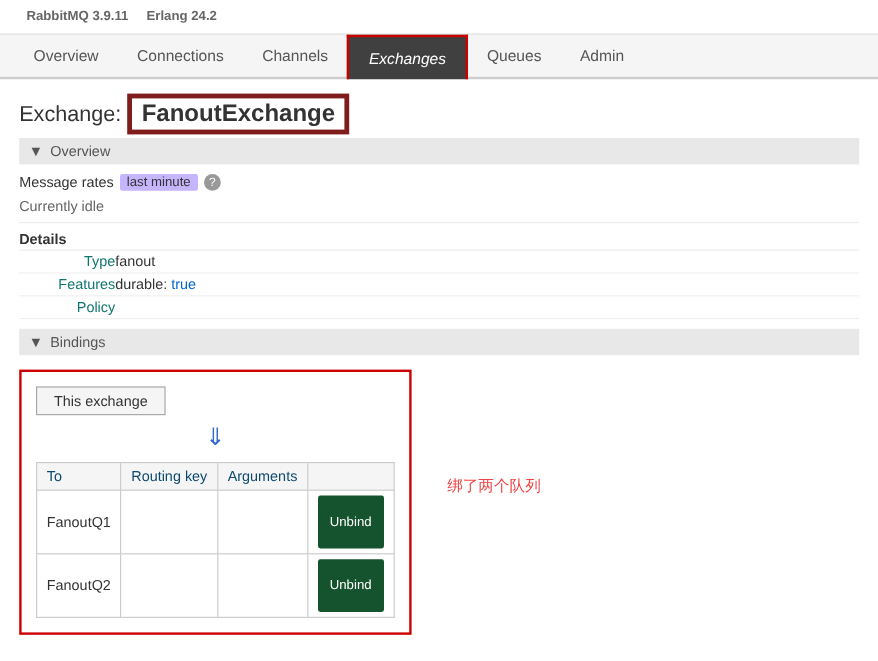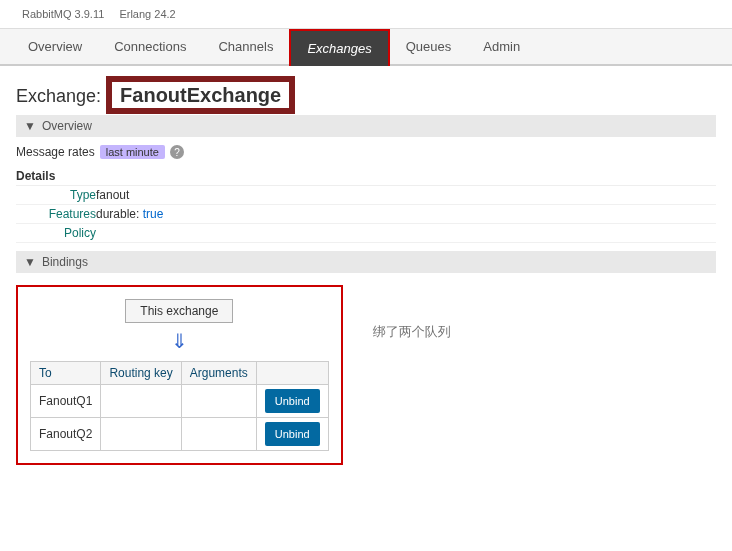--- a/index.html
+++ b/index.html
@@ -6,65 +6,65 @@
     body { font-family: Arial, sans-serif; font-size: 13px; background: #fff; color: #333; width: 732px; }
 
     
     .header { display: flex; align-items: center; padding: 8px 12px; background: #fff; border-bottom: 1px solid #ddd; }
     .logo { display: flex; align-items: center; margin-right: 20px; }
     .logo-icon { width: 28px; height: 28px; background: #e87722; border-radius: 3px; display: flex; align-items: center; justify-content: center; margin-right: 6px; }
     .logo-icon svg { width: 20px; height: 20px; fill: white; }
     .logo-text { font-size: 22px; font-weight: bold; color: #333; letter-spacing: -0.5px; }
     .logo-tm { font-size: 9px; color: #999; vertical-align: super; }
     .version-info { font-size: 11px; color: #666; margin-left: 10px; }
-    .version-info span { margin-right: 12px; }
+    .version-info span { margin-right: 12px; font-weight: bold; }
 
     
     .nav { display: flex; background: #f5f5f5; border-bottom: 2px solid #ccc; padding: 0 12px; }
     .nav-item { padding: 10px 16px; cursor: pointer; font-size: 13px; color: #555; text-decoration: none; border-bottom: 2px solid transparent; margin-bottom: -2px; }
     .nav-item.active { background: #404040; color: #fff; border: 2px solid #cc0000; border-bottom: none; font-style: italic; }
 
     
     .content { padding: 10px 16px; }
 
     
     .page-title { font-size: 18px; font-weight: normal; margin: 8px 0 4px 0; }
-    .page-title .exchange-name { border: 6px solid #7f1d1d; padding: 2px 8px; font-weight: bold; font-size: 20px; }
+    .page-title .exchange-name { border: 4px solid #7f1d1d; padding: 2px 8px; font-weight: bold; font-size: 20px; }
 
     
     .section-header { background: #e8e8e8; padding: 4px 8px; margin: 8px 0 4px 0; font-size: 12px; color: #555; display: flex; align-items: center; cursor: pointer; }
     .section-header .arrow { margin-right: 6px; color: #555; }
 
     
     .detail-row { display: flex; padding: 2px 0; font-size: 12px; border-bottom: 1px solid #f0f0f0; }
     .detail-label { width: 80px; text-align: right; color: #0f766e; font-weight: normal; }
     .detail-value { color: #333; }
     .detail-value .blue { color: #0066cc; }
 
     .message-rates { display: flex; align-items: center; padding: 4px 0; font-size: 12px; }
     .message-rates .badge { background: #c4b5fd; padding: 1px 6px; font-size: 11px; border-radius: 2px; margin: 0 5px; }
     .message-rates .help { background: #999; color: white; border-radius: 50%; width: 14px; height: 14px; display: inline-flex; align-items: center; justify-content: center; font-size: 10px; cursor: pointer; }
 
     .idle-text { font-size: 12px; color: #666; padding: 2px 0 6px 0; border-bottom: 1px solid #eee; }
     .details-label { font-size: 12px; font-weight: bold; color: #333; padding: 6px 0 2px 0; border-bottom: 1px solid #eee; }
 
     
     .bindings-box { border: 2px solid #cc0000; padding: 12px; margin: 8px 0; display: inline-block; min-width: 310px; }
-    .bindings-this-exchange { display: flex; justify-content: center; margin-bottom: 6px; }
+    .bindings-this-exchange { display: flex; justify-content: flex-start; margin-bottom: 6px; }
     .this-exchange-btn { border: 1px solid #aaa; background: #f5f5f5; padding: 4px 14px; font-size: 12px; cursor: default; color: #333; }
     .down-arrow { text-align: center; font-size: 20px; color: #3366cc; margin: 4px 0; }
 
     
     .bindings-table { border-collapse: collapse; width: 100%; font-size: 12px; margin-top: 8px; }
     .bindings-table th { text-align: left; padding: 4px 8px; font-weight: normal; color: #0c4a6e; border: 1px solid #ccc; background: #f5f5f5; }
     .bindings-table td { padding: 4px 8px; border: 1px solid #ccc; }
-    .unbind-btn { background: #0369a1; color: #fff; border: none; padding: 6px 10px; font-size: 11px; cursor: pointer; border-radius: 2px; }
+    .unbind-btn { background: #14532d; color: #fff; border: none; padding: 16px 10px; font-size: 11px; cursor: pointer; border-radius: 2px; }
 
     .bindings-section { display: flex; align-items: flex-start; }
-    .side-note { color: #737373; font-size: 13px; margin-left: 30px; margin-top: 46px; }
+    .side-note { color: #ef4444; font-size: 13px; margin-left: 30px; margin-top: 96px; }
   </style>
 </head>
 <body>
 
 <div class="header">
   <div class="version-info">
     <span>RabbitMQ 3.9.11</span>
     <span>Erlang 24.2</span>
   </div>
 </div>
@@ -89,20 +89,21 @@
     <span class="arrow">▼</span>
     <span>Overview</span>
   </div>
 
   <div class="message-rates">
     <span>Message rates</span>
     <span class="badge">last minute</span>
     <span class="help">?</span>
   </div>
 
+  <div class="idle-text">Currently idle</div>
   <div class="details-label">Details</div>
 
   <div class="detail-row">
     <span class="detail-label">Type</span>
     <span class="detail-value">fanout</span>
   </div>
 
   <div class="detail-row">
     <span class="detail-label">Features</span>
     <span class="detail-value">

